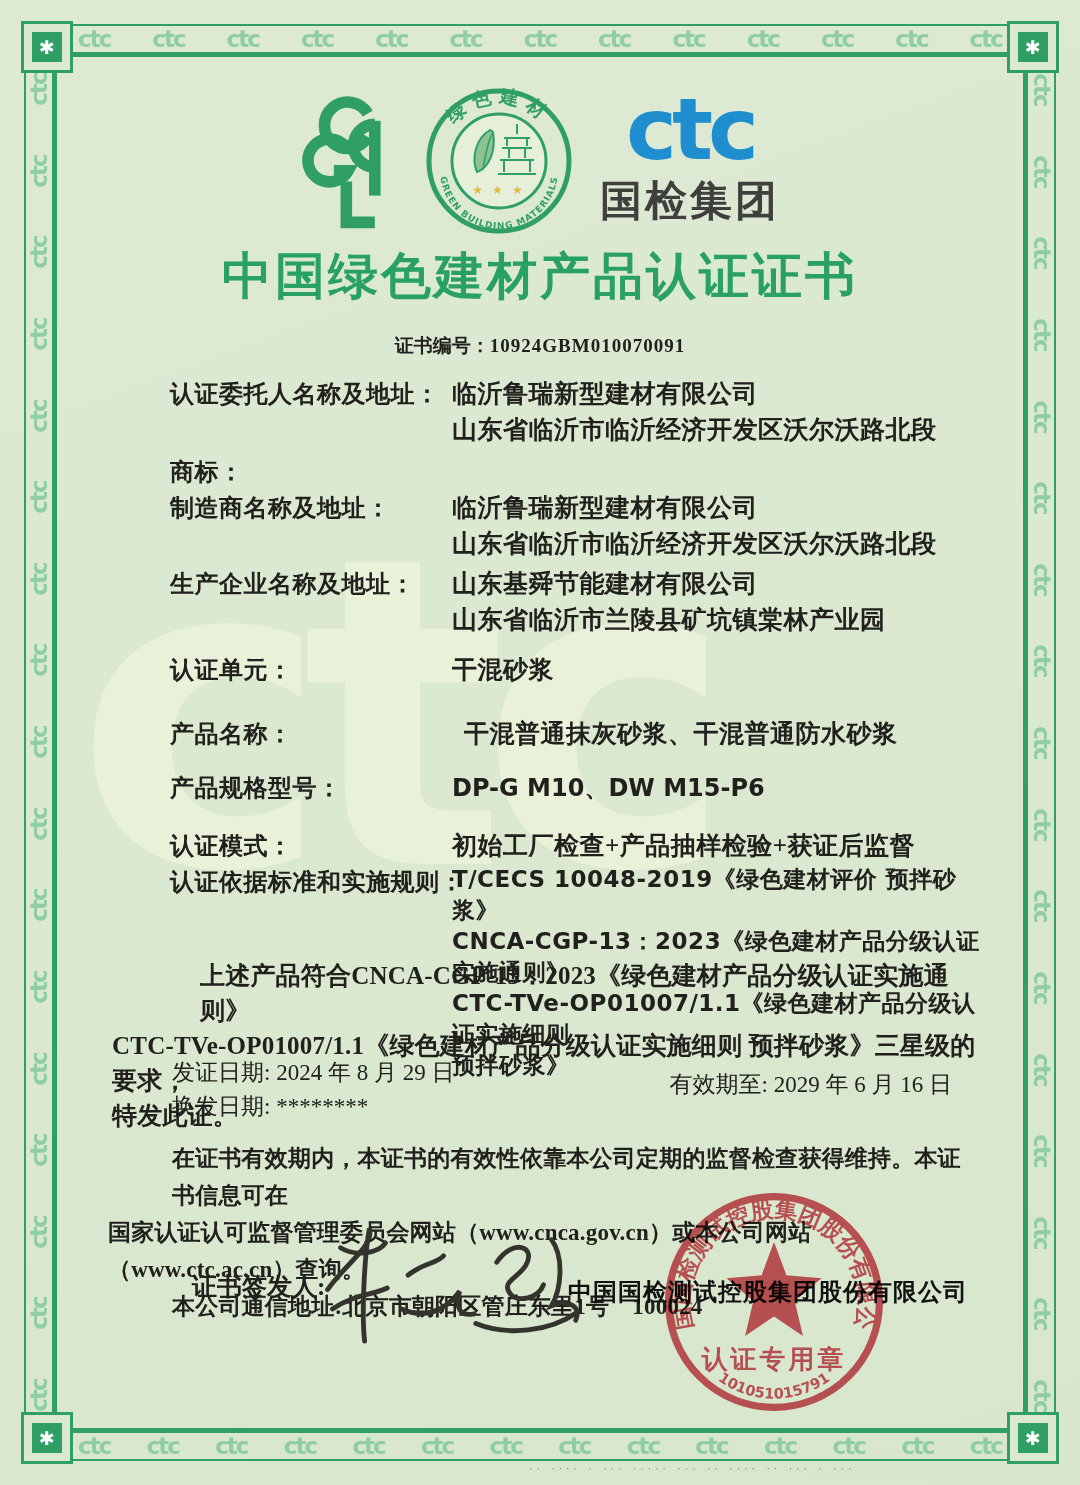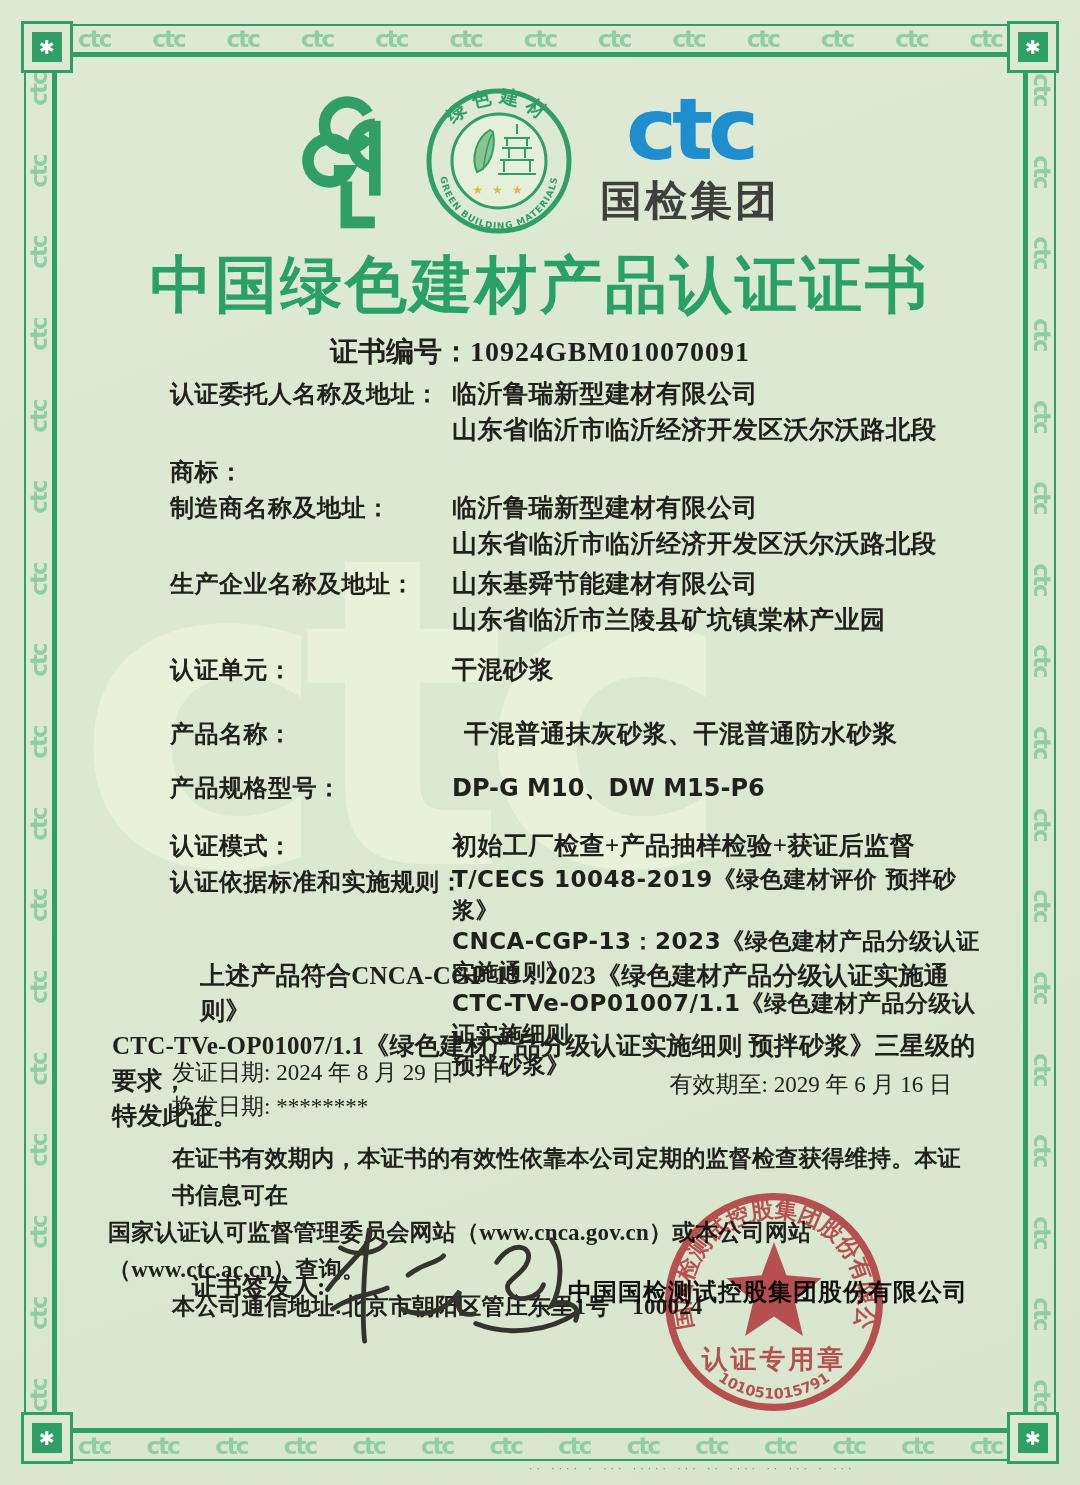--- a/index.html
+++ b/index.html
@@ -48,23 +48,23 @@
   
   .logos{position:absolute;top:84px;left:0;right:0;display:flex;justify-content:center;
          align-items:flex-start;gap:26px;z-index:2;}
   .ctc-block{display:flex;flex-direction:column;align-items:center;margin-top:10px;}
   .ctc-word{font-family:"DejaVu Sans",sans-serif;font-weight:800;font-size:86px;line-height:.82;
             color:var(--ctc-blue);letter-spacing:-5px;}
   .ctc-caption{font-family:"DejaVu Sans",sans-serif;font-weight:800;font-size:42px;
             color:var(--cap-gray);letter-spacing:3px;margin-top:8px;}
   
   .title{position:absolute;top:243px;left:0;right:0;text-align:center;z-index:2;
-         font-size:62px;font-weight:700;letter-spacing:3px;color:var(--title-green);}
+         font-size:50px;font-weight:700;letter-spacing:3px;color:var(--title-green);}
   .certno{position:absolute;top:333px;left:0;right:0;text-align:center;z-index:2;
-          font-size:28px;font-weight:700;}
+          font-size:19px;font-weight:700;}
   .certno .num{font-family:"Liberation Serif",serif;letter-spacing:1px;}
   
   .fields{position:absolute;top:376px;left:170px;right:100px;z-index:2;}
   .row{display:flex;align-items:flex-start;}
   .row .label{flex:none;width:282px;font-size:24px;font-weight:700;line-height:36px;
               letter-spacing:.5px;white-space:nowrap;}
   .row .val{flex:1;min-width:0;}
   .vline{font-size:25px;font-weight:700;line-height:36px;letter-spacing:.5px;}
   .vline.latin{font-family:"DejaVu Sans",sans-serif;font-size:24px;letter-spacing:0;}
   .row.std .vline{line-height:31px;font-family:"DejaVu Sans",sans-serif;font-size:23px;}

